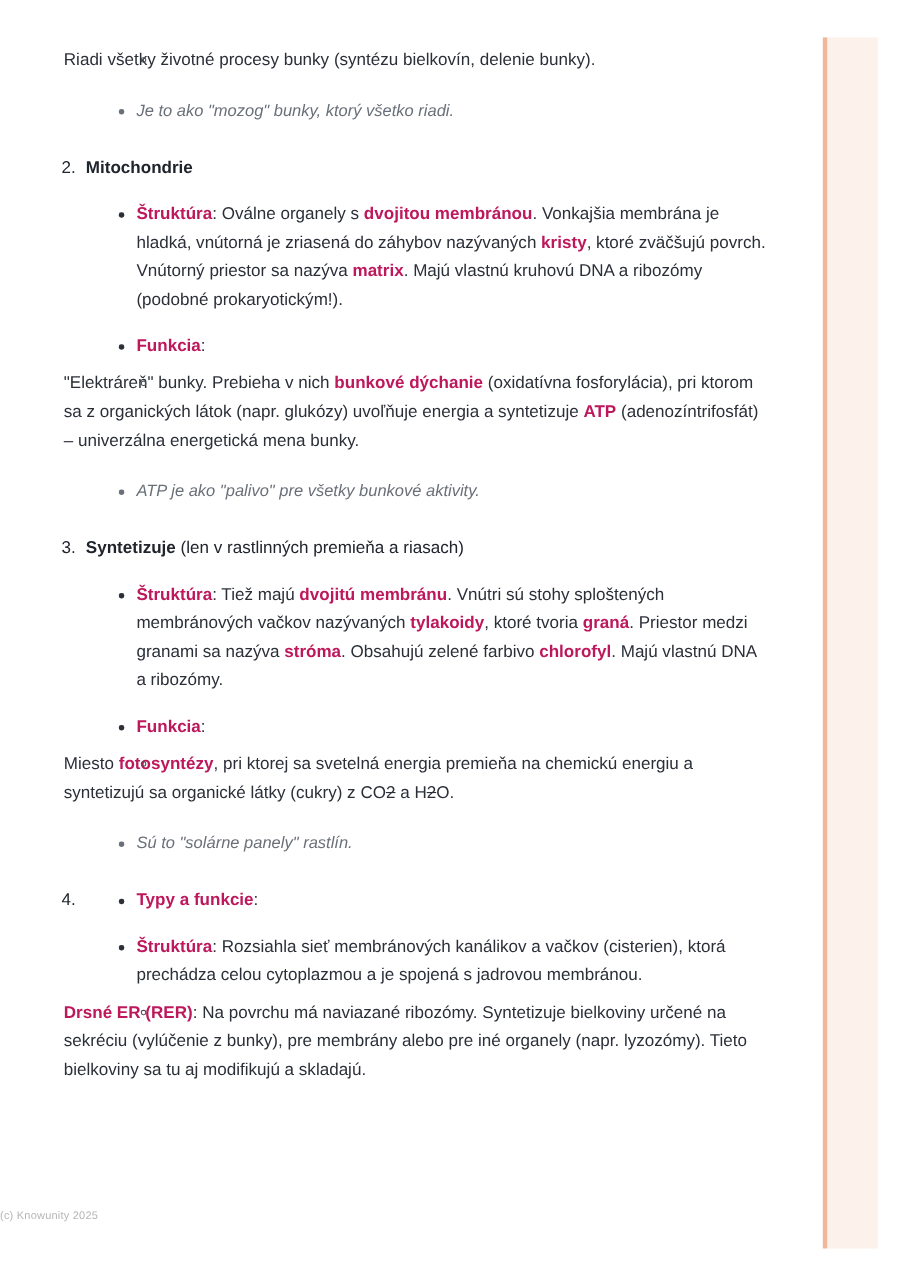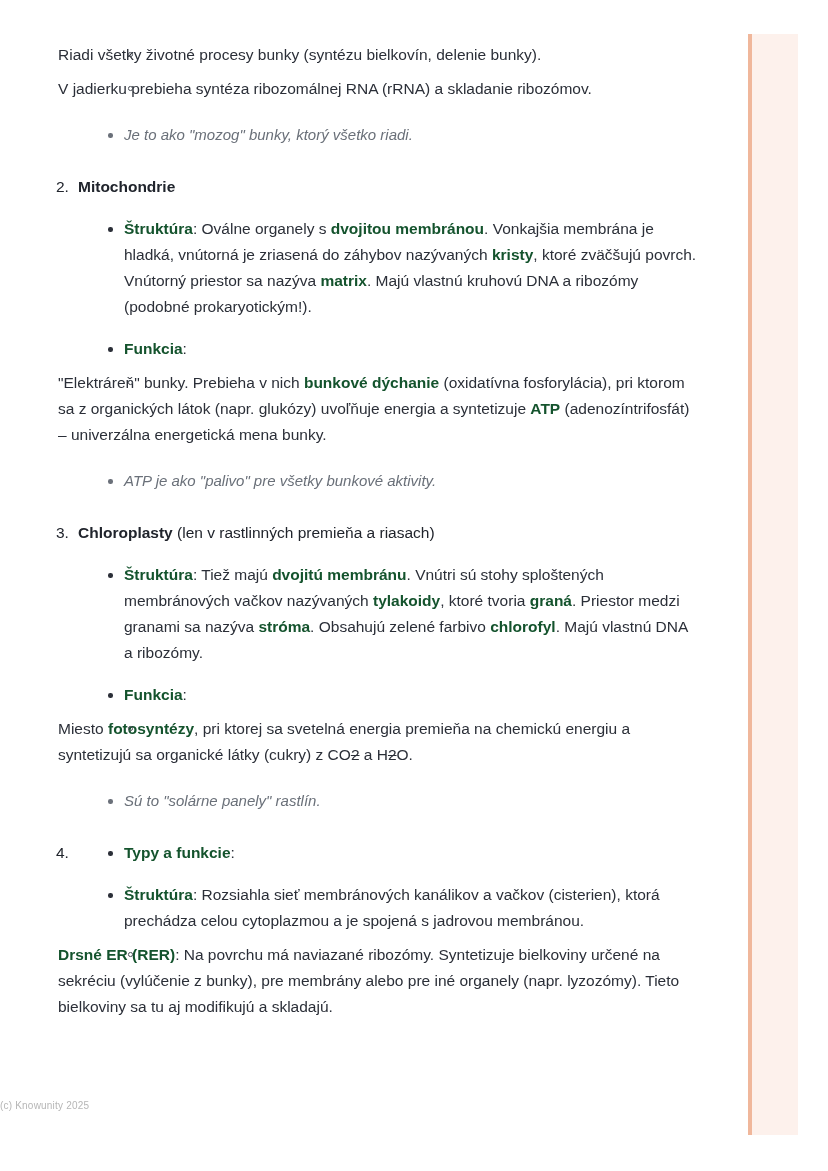--- a/index.html
+++ b/index.html
@@ -126,21 +126,21 @@
     content: "";
     position: absolute;
     left: 108px;
     top: 11px;
     width: 4.5px;
     height: 4.5px;
     border-radius: 50%;
     background: #6a7079;
   }
 
-  strong, .bold { font-weight: 700; color: #14532d; }
+  strong, .bold { font-weight: 700; color: #be185d; }
   .sub-strike { text-decoration: line-through; }
 
   .footer {
     position: absolute;
     left: 0;
     top: 1100px;
     width: 828px;
     padding-right: 60px;
     box-sizing: border-box;
     font-size: 10px;
@@ -154,23 +154,20 @@
 <div class="page">
 
   <div class="edge-panel"></div>
   <div class="edge-line"></div>
 
   <div class="content">
 
     <div class="b2">
       <span>Riadi všetky životné procesy bunky (syntézu bielkovín, delenie bunky).</span>
     </div>
-    <div class="b2">
-      <span>V jadierku prebieha syntéza ribozomálnej RNA (rRNA) a skladanie ribozómov.</span>
-    </div>
     <div class="note">
       <span>Je to ako "mozog" bunky, ktorý všetko riadi.</span>
     </div>
 
     <div class="section">
       <div class="section-heading">
         <span class="num">2.</span>
         <span class="title">Mitochondrie</span>
       </div>
 
@@ -187,21 +184,21 @@
       </div>
 
       <div class="note">
         <span>ATP je ako "palivo" pre všetky bunkové aktivity.</span>
       </div>
     </div>
 
     <div class="section">
       <div class="section-heading">
         <span class="num">3.</span>
-        <span class="title">Chloroplasty</span><span class="suffix"> (len v rastlinných premieňa a riasach)</span>
+        <span class="title">Syntetizuje</span><span class="suffix"> (len v rastlinných premieňa a riasach)</span>
       </div>
 
       <div class="b1">
         <span class="bold">Štruktúra</span><span>: Tiež majú </span><span class="bold">dvojitú membránu</span><span>. Vnútri sú stohy sploštených membránových vačkov nazývaných </span><span class="bold">tylakoidy</span><span>, ktoré tvoria </span><span class="bold">graná</span><span>. Priestor medzi granami sa nazýva </span><span class="bold">stróma</span><span>. Obsahujú zelené farbivo </span><span class="bold">chlorofyl</span><span>. Majú vlastnú DNA a ribozómy.</span>
       </div>
 
       <div class="b1">
         <span class="bold">Funkcia</span><span>:</span>
       </div>
 

